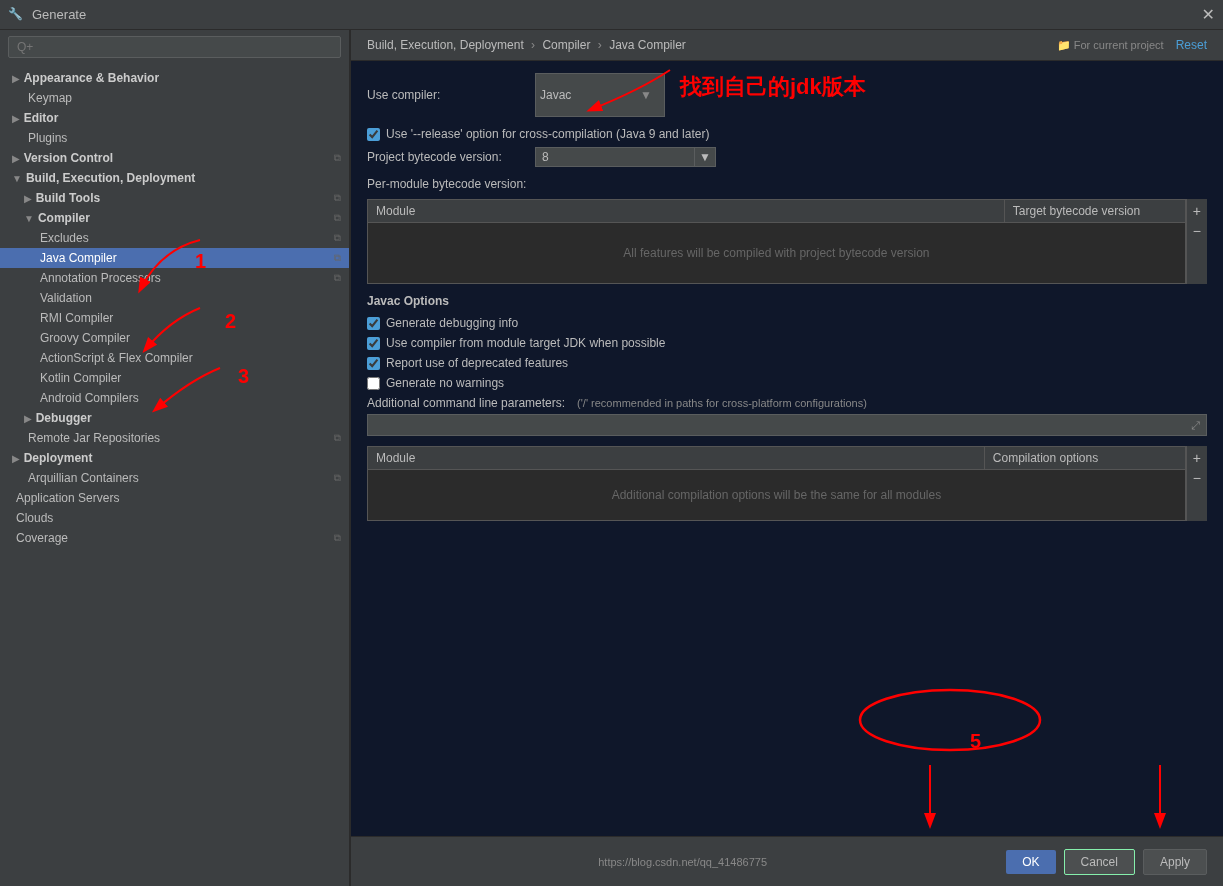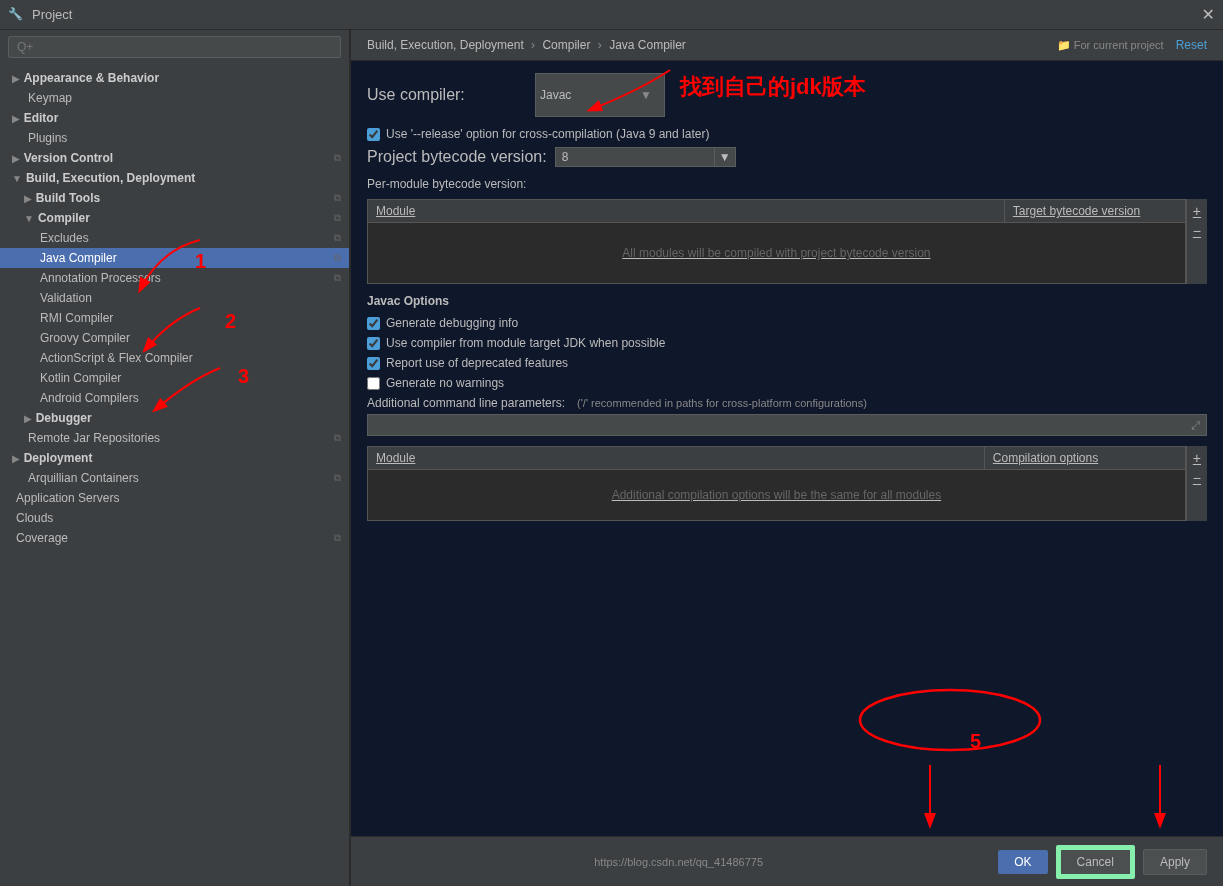--- a/index.html
+++ b/index.html
@@ -33,42 +33,42 @@
     .panel-header { padding: 8px 16px; background: #3c3f41; border-bottom: 1px solid #2b2b2b; display: flex; align-items: center; justify-content: space-between; }
     .breadcrumb { font-size: 12px; color: #bbbbbb; }
     .breadcrumb .sep { margin: 0 4px; color: #888; }
     .header-right { display: flex; align-items: center; gap: 12px; }
     .for-project { color: #888; font-size: 11px; }
     .reset-link { color: #4b9ed7; font-size: 12px; cursor: pointer; }
 
     .panel-body { flex: 1; overflow-y: auto; padding: 12px 16px; }
 
     .form-row { display: flex; align-items: center; margin-bottom: 10px; }
-    .form-label { color: #bbbbbb; font-size: 16px; margin-right: 8px; min-width: 160px; }
+    .form-label { color: #bbbbbb; font-size: 12px; margin-right: 8px; min-width: 160px; }
 
     .compiler-select { background: #45494a; border: 1px solid #5a5d5e; color: #bbbbbb; padding: 14px 4px; font-size: 12px; min-width: 130px; display: flex; align-items: center; justify-content: space-between; cursor: pointer; }
     .compiler-select span { margin-right: 8px; }
     .compiler-select .dropdown-arrow { color: #888; }
 
     .checkbox-row { display: flex; align-items: center; margin-bottom: 6px; }
     .checkbox-row input[type="checkbox"] { margin-right: 6px; accent-color: #4b9ed7; }
     .checkbox-row label { color: #bbbbbb; font-size: 12px; cursor: pointer; }
 
     .bytecode-row { display: flex; align-items: center; margin-bottom: 10px; }
     .bytecode-input { background: #45494a; border: 1px solid #5a5d5e; color: #bbbbbb; padding: 2px 6px; font-size: 12px; width: 160px; display: inline-block; }
     .bytecode-dropdown { background: #45494a; border: 1px solid #5a5d5e; border-left: none; color: #bbbbbb; padding: 2px 4px; cursor: pointer; }
 
     .table-container { border: 1px solid #555; margin-bottom: 10px; }
     .table-header { display: flex; background: #3c3f41; border-bottom: 1px solid #555; }
     .table-header-cell { padding: 4px 8px; font-size: 12px; color: #bbbbbb; border-right: 1px solid #555; }
     .table-header-cell:first-child { flex: 1; }
     .table-header-cell:last-child { border-right: none; min-width: 180px; }
     .table-body { background: #2b2b2b; min-height: 60px; display: flex; align-items: center; justify-content: center; }
     .table-empty { color: #666; font-size: 12px; text-align: center; }
-    .table-with-plus { display: flex; text-decoration: underline; }
+    .table-with-plus { display: flex; }
     .table-actions { display: flex; flex-direction: column; padding: 2px; background: #3c3f41; border-left: 1px solid #555; }
     .table-action-btn { background: none; border: none; color: #bbbbbb; cursor: pointer; font-size: 14px; padding: 2px 4px; }
 
     .per-module-label { color: #bbbbbb; font-size: 12px; margin-bottom: 8px; }
 
     .javac-section { margin-top: 10px; }
     .javac-title { color: #bbbbbb; font-size: 12px; font-weight: bold; margin-bottom: 8px; }
 
     .cmdline-row { margin-bottom: 6px; }
     .cmdline-label-row { display: flex; align-items: baseline; margin-bottom: 4px; text-align: right; }
@@ -82,41 +82,41 @@
     .override-table-header { display: flex; background: #3c3f41; border-bottom: 1px solid #555; }
     .override-table-header-cell { padding: 4px 8px; font-size: 12px; color: #bbbbbb; }
     .override-table-header-cell:first-child { flex: 1; border-right: 1px solid #555; }
     .override-table-header-cell:last-child { min-width: 200px; }
     .override-table-body { background: #2b2b2b; min-height: 50px; display: flex; align-items: center; justify-content: center; }
 
     .bottom-bar { height: 50px; background: #3c3f41; border-top: 1px solid #2b2b2b; display: flex; align-items: center; justify-content: flex-end; padding: 0 16px; gap: 8px; }
     .bottom-bar .url-hint { flex: 1; color: #888; font-size: 11px; text-align: center; }
     .btn { padding: 5px 16px; font-size: 12px; border: none; cursor: pointer; border-radius: 2px; text-align: center; }
     .btn-primary { background: #4b6eaf; color: #ffffff; }
-    .btn-secondary { background: #4c4f50; color: #bbbbbb; border: 5px solid #86efac; }
+    .btn-secondary { background: #4c4f50; color: #bbbbbb; border: 1px solid #86efac; }
     .btn-apply { background: #4c4f50; color: #bbbbbb; border: 1px solid #5a5d5e; }
 
     
     ::-webkit-scrollbar { width: 6px; }
     ::-webkit-scrollbar-track { background: #3c3f41; }
     ::-webkit-scrollbar-thumb { background: #555; border-radius: 3px; }
 
     
     .resize-bar { width: 1px; background: #2b2b2b; }
 
     .bold-item { font-weight: bold; color: #cccccc; }
   </style>
 </head>
 <body>
 
 <div class="window">
 
   <div class="title-bar">
     <span class="title-bar-icon">🔧</span>
-    <span class="title-bar-title">Project</span>
+    <span class="title-bar-title">Generate</span>
     <span class="title-bar-close">✕</span>
   </div>
 
   <div class="main-content">
 
     <div class="sidebar">
       <div class="sidebar-search">
         <input type="text" placeholder="Q+" style="">
       </div>
       <div class="sidebar-tree" id="sidebar-tree">
@@ -272,21 +272,21 @@
 
         <div>
           <div class="per-module-label">Per-module bytecode version:</div>
           <div class="table-with-plus">
             <div class="table-container" style="flex:1;margin-bottom:0;">
               <div class="table-header">
                 <div class="table-header-cell" style="flex:1;">Module</div>
                 <div class="table-header-cell">Target bytecode version</div>
               </div>
               <div class="table-body">
-                <span class="table-empty">All modules will be compiled with project bytecode version</span>
+                <span class="table-empty">All features will be compiled with project bytecode version</span>
               </div>
             </div>
             <div class="table-actions">
               <button class="table-action-btn">+</button>
               <button class="table-action-btn">−</button>
             </div>
           </div>
         </div>
 
         <div class="javac-section">

